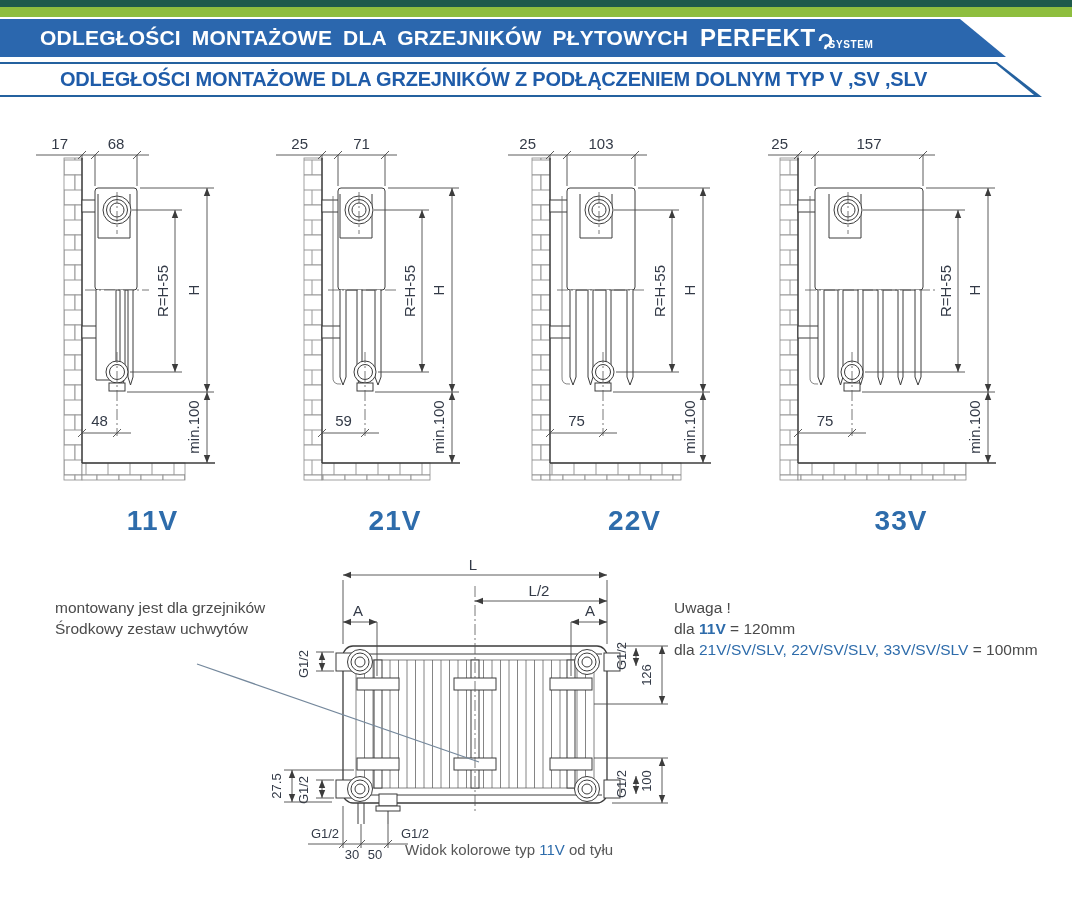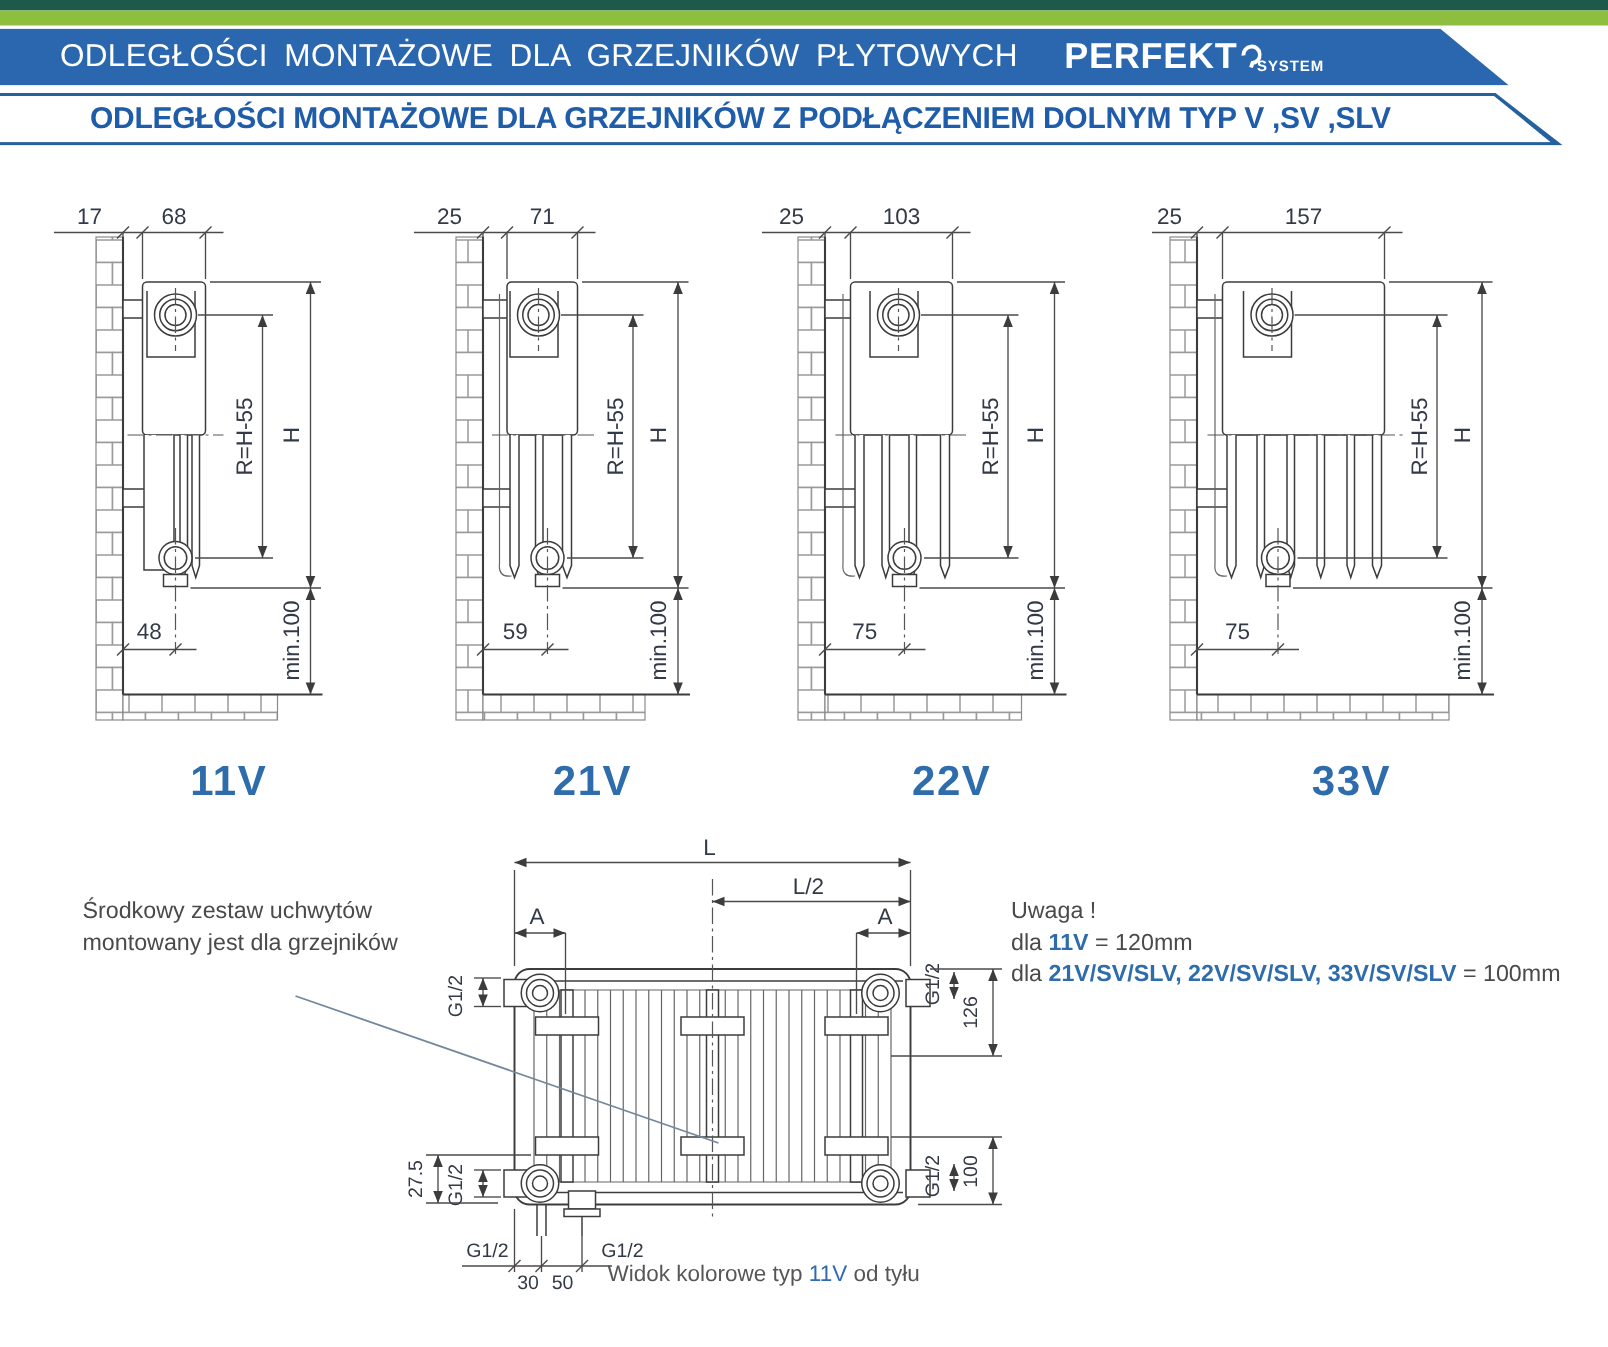--- a/index.html
+++ b/index.html
@@ -3,22 +3,22 @@
 <meta charset="utf-8">
 <style>
   body{margin:0;background:#fff}
   .page{position:relative;width:1072px;height:898px;background:#fff;overflow:hidden;
         font-family:"Liberation Sans",sans-serif}
   .strip-dark{position:absolute;left:0;top:0;width:100%;height:7px;background:#1e5a4b}
   .strip-green{position:absolute;left:0;top:7px;width:100%;height:10px;background:#8ebe3e}
   .banner-blue{position:absolute;left:0;top:19px;width:1008px;height:38px;background:#2b67ae;
         clip-path:polygon(0 0,960px 0,1006px 100%,0 100%);
         display:flex;align-items:center;padding-left:40px;box-sizing:border-box;color:#fff}
-  .title{font-size:21px;font-weight:normal;word-spacing:5px;letter-spacing:.2px;white-space:nowrap}
-  .brand{display:flex;align-items:center;margin-left:31px;font-weight:bold}
+  .title{font-size:21px;font-weight:bold;word-spacing:5px;letter-spacing:.2px;white-space:nowrap}
+  .brand{display:flex;align-items:flex-end;margin-left:12px;font-weight:bold}
   .brand-name{font-size:24px;letter-spacing:.5px;line-height:1}
   .brand-hook{margin-left:1px;margin-top:-4px}
   .brand-sub{font-size:10px;margin-top:12px;margin-left:-3px;letter-spacing:.6px}
   .banner-sub{position:absolute;left:0;top:62px;width:1042px;height:35px;background:#24619f;
         clip-path:polygon(0 0,997px 0,1042px 100%,0 100%)}
   .banner-sub-inner{position:absolute;left:0;top:2px;width:1038px;height:31px;background:#fff;
         clip-path:polygon(0 0,996px 0,1034px 100%,0 100%);
         display:flex;align-items:center;padding-left:60px;box-sizing:border-box}
   .subtitle{font-size:20px;font-weight:bold;color:#1f5ca9;letter-spacing:-.2px;white-space:nowrap}
   .note-left{position:absolute;left:55px;top:597px;font-size:15.5px;color:#4a4a4a;line-height:21px}
@@ -460,25 +460,25 @@
           <text x="107" y="303" class="dts" text-anchor="middle">50</text>
         </g>
       </svg>
     </div>
 
   <svg style="position:absolute;left:195px;top:658px" width="290" height="110" viewBox="0 0 290 110">
     <line x1="2" y1="6" x2="284" y2="104" stroke="#74889c" stroke-width="1.2"></line>
   </svg>
 
   <div class="note-left">
+    <div>montowany jest dla grzejników</div>
     <div>Środkowy zestaw uchwytów</div>
-    <div>montowany jest dla grzejników</div>
   </div>
 
   <div class="note-right">
     <div class="heading">Uwaga !</div>
     <div class="dla"><span>dla </span><span class="accent" style="font-weight:bold">11V</span><span> = 120mm</span></div>
-    <div class="dla"><span>dla </span><span class="accent" style="font-weight:bold">21V/SV/SLV, 22V/SV/SLV, 33V/SV/SLV</span><span> = 100mm</span></div>
+    <div class="dla"><span>dla </span><span class="accent" style="font-weight:normal">21V/SV/SLV, 22V/SV/SLV, 33V/SV/SLV</span><span> = 100mm</span></div>
   </div>
 
   <div class="caption"><span>Widok kolorowe typ </span><span class="accent">11V</span><span> od tyłu</span></div>
 
 </div>
 
 </body></html>

